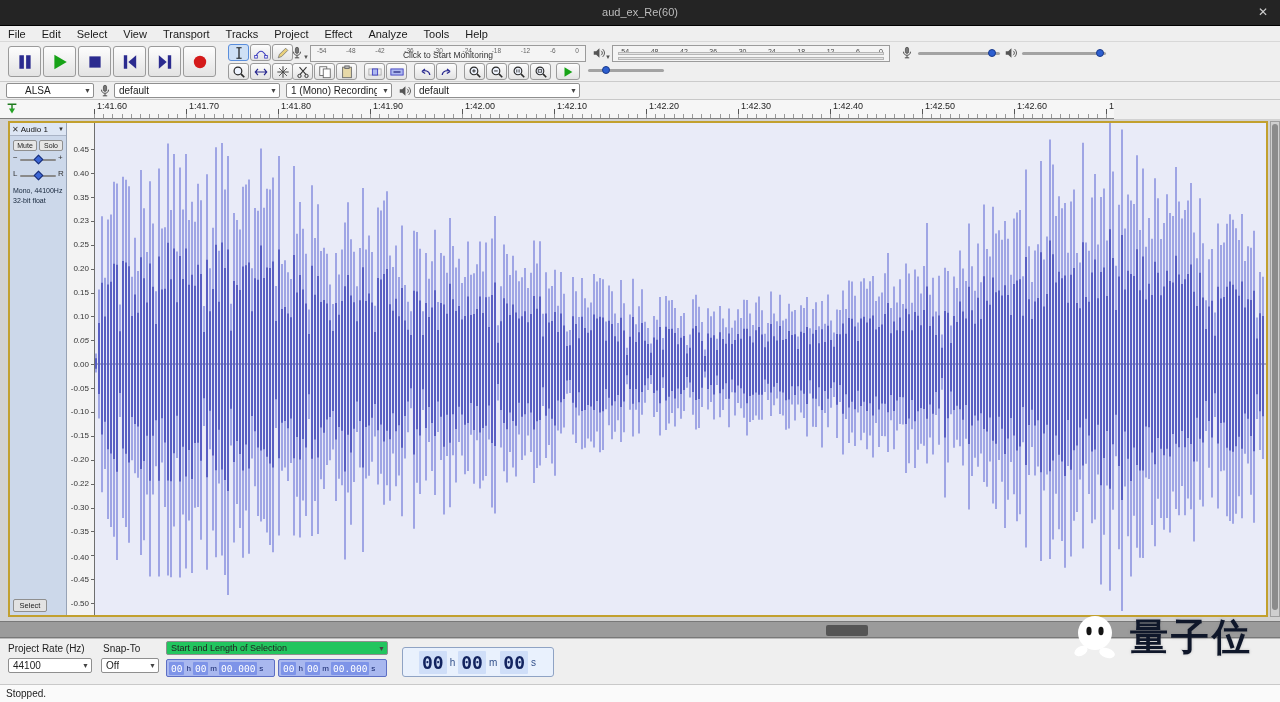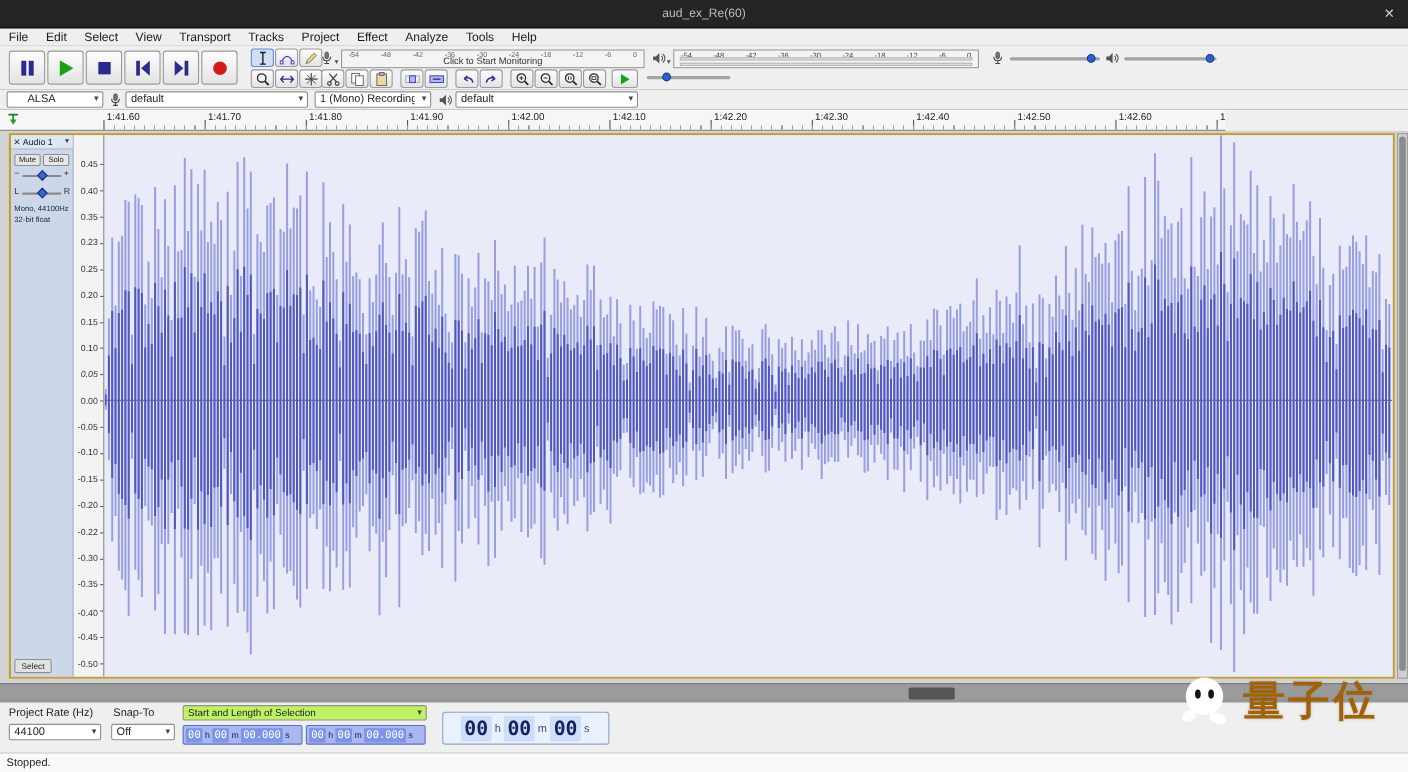--- a/index.html
+++ b/index.html
@@ -78,21 +78,21 @@
   #audio-pos { left:402px; top:8px; width:152px; height:30px; background:#e9f1fd; border:1px solid #8fa3c4; border-radius:3px; justify-content:center; gap:2px; }
   #audio-pos .tf-digits { background:#cfdef8; color:#12235f; font-size:18px; font-weight:bold; padding:1px 3px; }
   #audio-pos .tf-unit { font-size:10px; color:#33508a; }
 
   
   #statusbar { position:absolute; left:0; top:684px; width:1280px; height:18px; background:#fafafa; border-top:1px solid #c9c9c9; }
   #statusbar .status-text { position:absolute; left:6px; top:3px; font-size:10px; color:#222; }
 
   
   #watermark { position:absolute; left:1068px; top:610px; display:flex; align-items:center; gap:8px; z-index:10; }
-  #watermark .wm-text { font-size:38px; font-weight:bold; color:#a16207; letter-spacing:3px; text-shadow:0 0 3px rgba(120,120,120,0.45); font-family:"DejaVu Sans",sans-serif; }
+  #watermark .wm-text { font-size:38px; font-weight:bold; color:#0f172a; letter-spacing:3px; text-shadow:0 0 3px rgba(120,120,120,0.45); font-family:"DejaVu Sans",sans-serif; }
 </style>
 </head>
 <body>
 
 <div id="app">
 
   <div id="titlebar">
     <div class="title">aud_ex_Re(60)</div>
     <div class="close">✕</div>
   </div>
@@ -1313,21 +1313,21 @@
     <span class="sel-label" style="left:8px;top:4px;">Project Rate (Hz)</span>
     <div class="combo" style="left:8px;top:19px;width:84px;">
       <span class="combo-text">44100</span>
       <span class="arrow">▼</span>
     </div>
     <span class="sel-label" style="left:103px;top:4px;">Snap-To</span>
     <div class="combo" style="left:101px;top:19px;width:58px;">
       <span class="combo-text">Off</span>
       <span class="arrow">▼</span>
     </div>
-    <div class="combo" style="left:166px;top:2px;width:222px;height:14px;font-size:9px;background:#bef264;">
+    <div class="combo" style="left:166px;top:2px;width:222px;height:14px;font-size:9px;background:#22c55e;">
       <span class="combo-text">Start and Length of Selection</span>
       <span class="arrow">▼</span>
     </div>
     <div id="sel-start" class="timefield" style="left:166px;top:20px;width:109px;">
         <span class="tf-digits">00</span>
         <span class="tf-unit">h</span>
         <span class="tf-digits">00</span>
         <span class="tf-unit">m</span>
         <span class="tf-digits">00.000</span>
         <span class="tf-unit">s</span>

